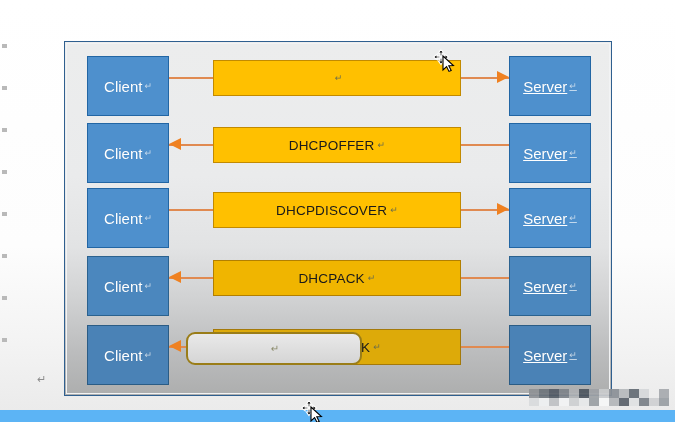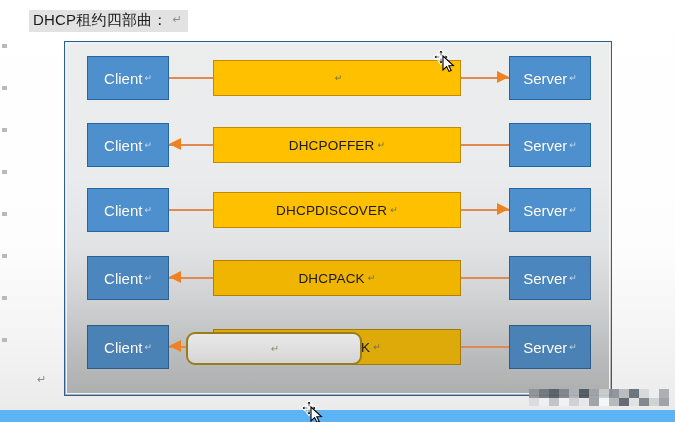--- a/index.html
+++ b/index.html
@@ -79,33 +79,33 @@
   .row {
     position: absolute;
     left: 0;
     width: 548px;
     height: 46px;
   }
 
   .node-box {
     position: absolute;
     width: 82px;
-    height: 44px;
+    height: 60px;
     box-sizing: border-box;
     border: 1px solid #2266a4;
     background: #4e90cd;
     color: #ffffff;
     font-size: 15px;
     display: flex;
     align-items: center;
     justify-content: center;
     text-shadow: 0 0 1px rgba(0,0,0,0.12);
   }
   .node-box.client { left: 22px; }
-  .node-box.server { left: 444px; }
+  .node-box.server { left: 444px; text-decoration: underline; }
   .node-box .pc { font-size: 9px; opacity: 0.65; padding-left: 2px; }
 
   
   .row.dim .node-box { background: #4b87be; border-color: #2b628f; }
   .row.dim2 .node-box { background: #4a82b6; border-color: #2b5c85; }
 
   .msg-box {
     position: absolute;
     left: 148px;
     width: 248px;
@@ -218,23 +218,20 @@
     <i style="top:6px"></i>
       <i style="top:48px"></i>
       <i style="top:90px"></i>
     <i style="top:132px"></i>
       <i style="top:174px"></i>
       <i style="top:216px"></i>
     <i style="top:258px"></i>
       <i style="top:300px"></i>
   </div>
 
-  <div class="title-line">
-    <span>DHCP租约四部曲：</span><span class="pilcrow">↵</span>
-  </div>
 
   <div class="panel">
     <div class="panel-inner-edge"></div>
 
     <div class="row" style="top:14px;">
       <div class="node-box client">
         <span>Client</span>
           <span class="pc">↵</span>
       </div>
       <div class="conn left"></div>

